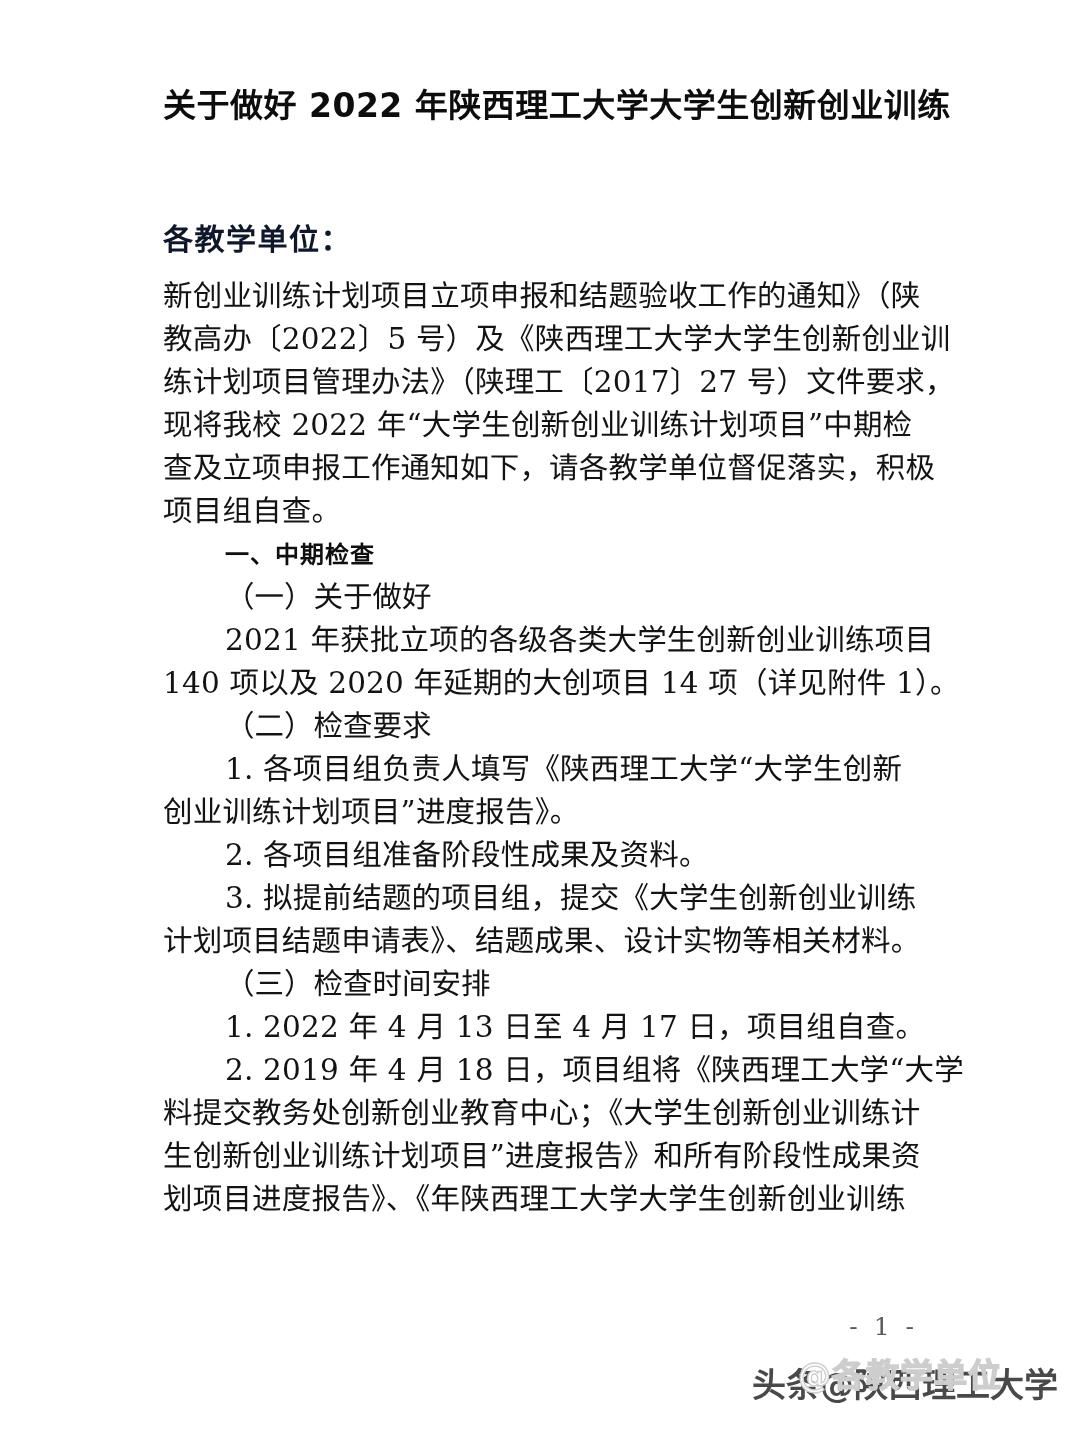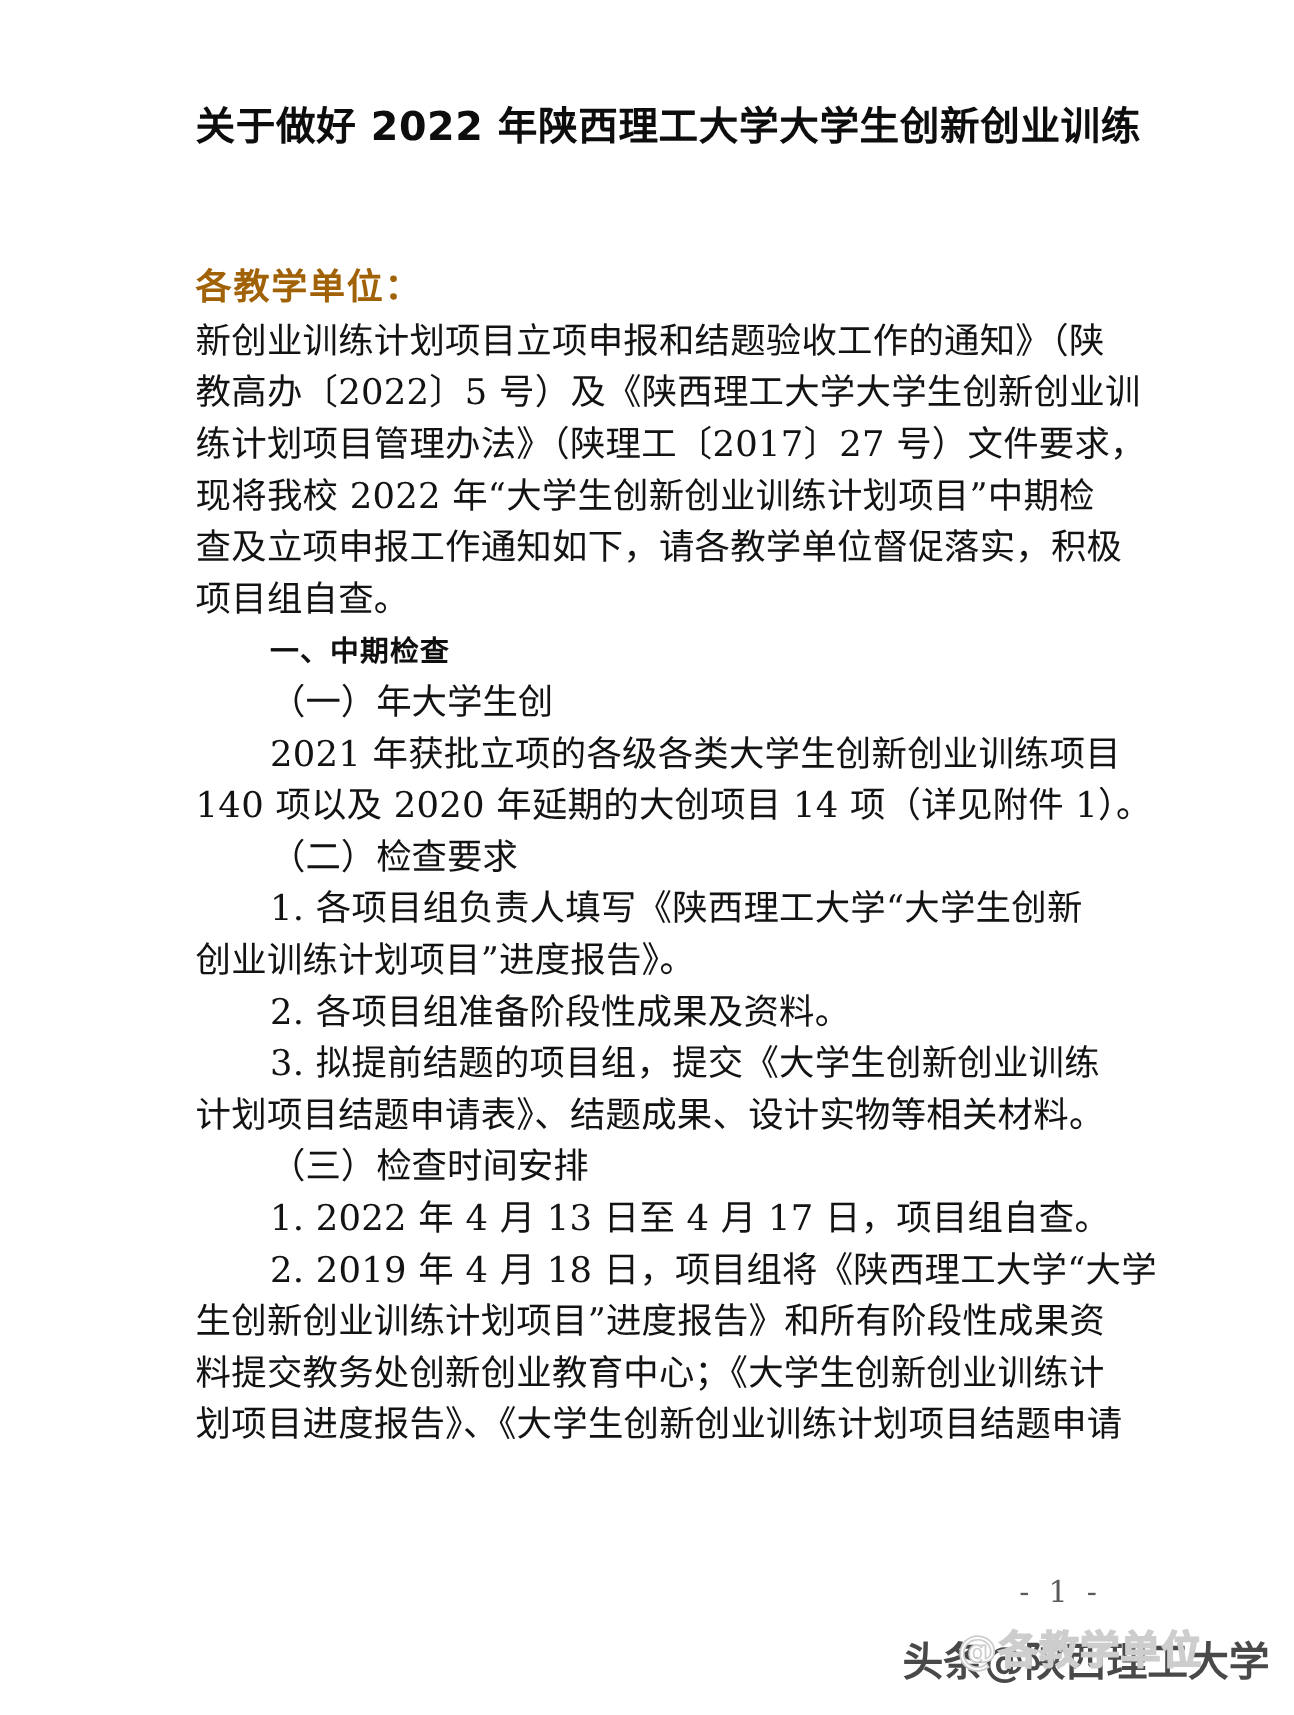--- a/index.html
+++ b/index.html
@@ -48,22 +48,22 @@
     top: 218px;
     width: 757px;
   }
 
   .salutation {
     font-family: "DejaVu Serif", "Liberation Serif", serif;
     font-weight: 700;
     font-size: 30px;
     line-height: 43px;
     letter-spacing: 1.5px;
-    color: #a16207;
-    margin-bottom: 2px;
+    color: #0f172a;
+    margin-bottom: 14px;
   }
 
   .para {
     font-size: 29.5px;
     line-height: 43px;
     letter-spacing: 0.2px;
     text-align: justify;
     text-align-last: left;
     color: #131313;
     font-weight: 400;
@@ -146,21 +146,21 @@
       <span class="ln">新创业训练计划项目立项申报和结题验收工作的通知》（陕</span>
       <span class="ln">教高办〔2022〕5 号）及《陕西理工大学大学生创新创业训</span>
       <span class="ln">练计划项目管理办法》（陕理工〔2017〕27 号）文件要求，</span>
       <span class="ln">现将我校 2022 年“大学生创新创业训练计划项目”中期检</span>
       <span class="ln">查及立项申报工作通知如下，请各教学单位督促落实，积极</span>
       <span class="ln">项目组自查。</span>
     </div>
 
     <div class="heading-1">一、中期检查</div>
 
-    <div class="subheading">（一）年大学生创</div>
+    <div class="subheading">（一）关于做好</div>
 
     <div class="para">
       <span class="ln indent2">2021 年获批立项的各级各类大学生创新创业训练项目</span>
       <span class="ln">140 项以及 2020 年延期的大创项目 14 项（详见附件 1）。</span>
     </div>
 
     <div class="subheading">（二）检查要求</div>
 
     <div class="para">
       <span class="ln indent2">1. 各项目组负责人填写《陕西理工大学“大学生创新</span>
@@ -177,23 +177,23 @@
     </div>
 
     <div class="subheading">（三）检查时间安排</div>
 
     <div class="para">
       <span class="ln indent2">1. 2022 年 4 月 13 日至 4 月 17 日，项目组自查。</span>
     </div>
 
     <div class="para">
       <span class="ln indent2">2. 2019 年 4 月 18 日，项目组将《陕西理工大学“大学</span>
+      <span class="ln">料提交教务处创新创业教育中心；《大学生创新创业训练计</span>
       <span class="ln">生创新创业训练计划项目”进度报告》和所有阶段性成果资</span>
-      <span class="ln">料提交教务处创新创业教育中心；《大学生创新创业训练计</span>
-      <span class="ln">划项目进度报告》、《大学生创新创业训练计划项目结题申请</span>
+      <span class="ln">划项目进度报告》、《年陕西理工大学大学生创新创业训练</span>
     </div>
 
   </div>
 
   <div class="page-number">- 1 -</div>
 
   <div class="watermark">
     <span>头条@陕西理工大学</span>
     <span class="wm-ghost">@各教学单位</span>
   </div>

